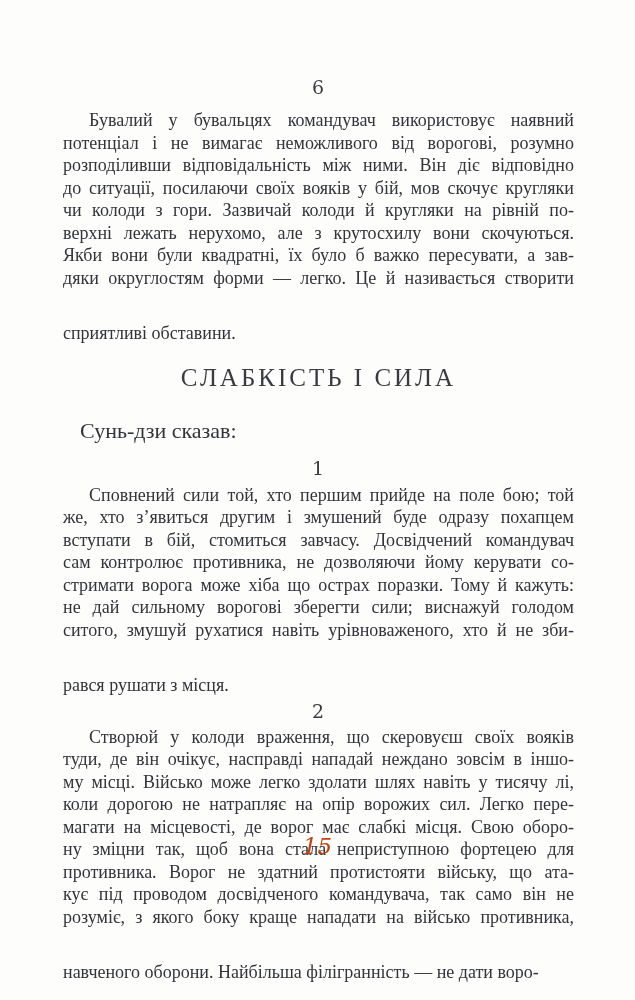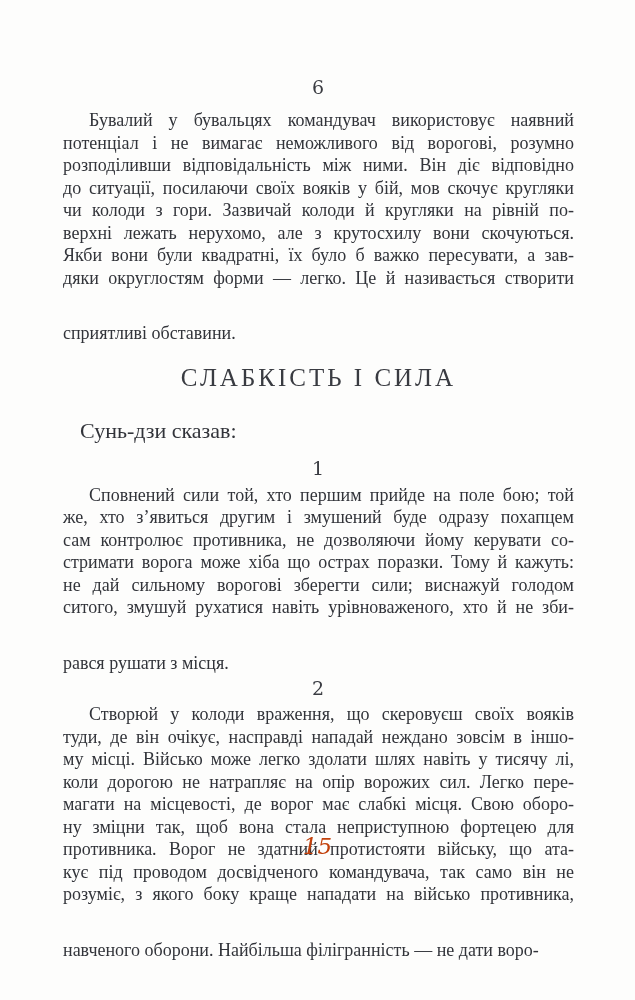--- a/index.html
+++ b/index.html
@@ -93,20 +93,21 @@
 
   <h1 class="heading">СЛАБКІСТЬ І СИЛА</h1>
 
   <div class="intro">Сунь-дзи сказав:</div>
 
   <div class="num sec-num-1">1</div>
 
   <div class="para para-2">
       <div class="line">Сповнений сили той, хто першим прийде на поле бою; той</div>
       <div class="line">же, хто з’явиться другим і змушений буде одразу похапцем</div>
+      <div class="line">вступати в бій, стомиться завчасу. Досвідчений командувач</div>
       <div class="line">сам контролює противника, не дозволяючи йому керувати со-</div>
       <div class="line">стримати ворога може хіба що острах поразки. Тому й кажуть:</div>
       <div class="line">не дай сильному ворогові зберегти сили; виснажуй голодом</div>
       <div class="line">ситого, змушуй рухатися навіть урівноваженого, хто й не зби-</div>
       <div class="line last">рався рушати з місця.</div>
     </div>
 
   <div class="num sec-num-2">2</div>
 
   <div class="para para-3">

